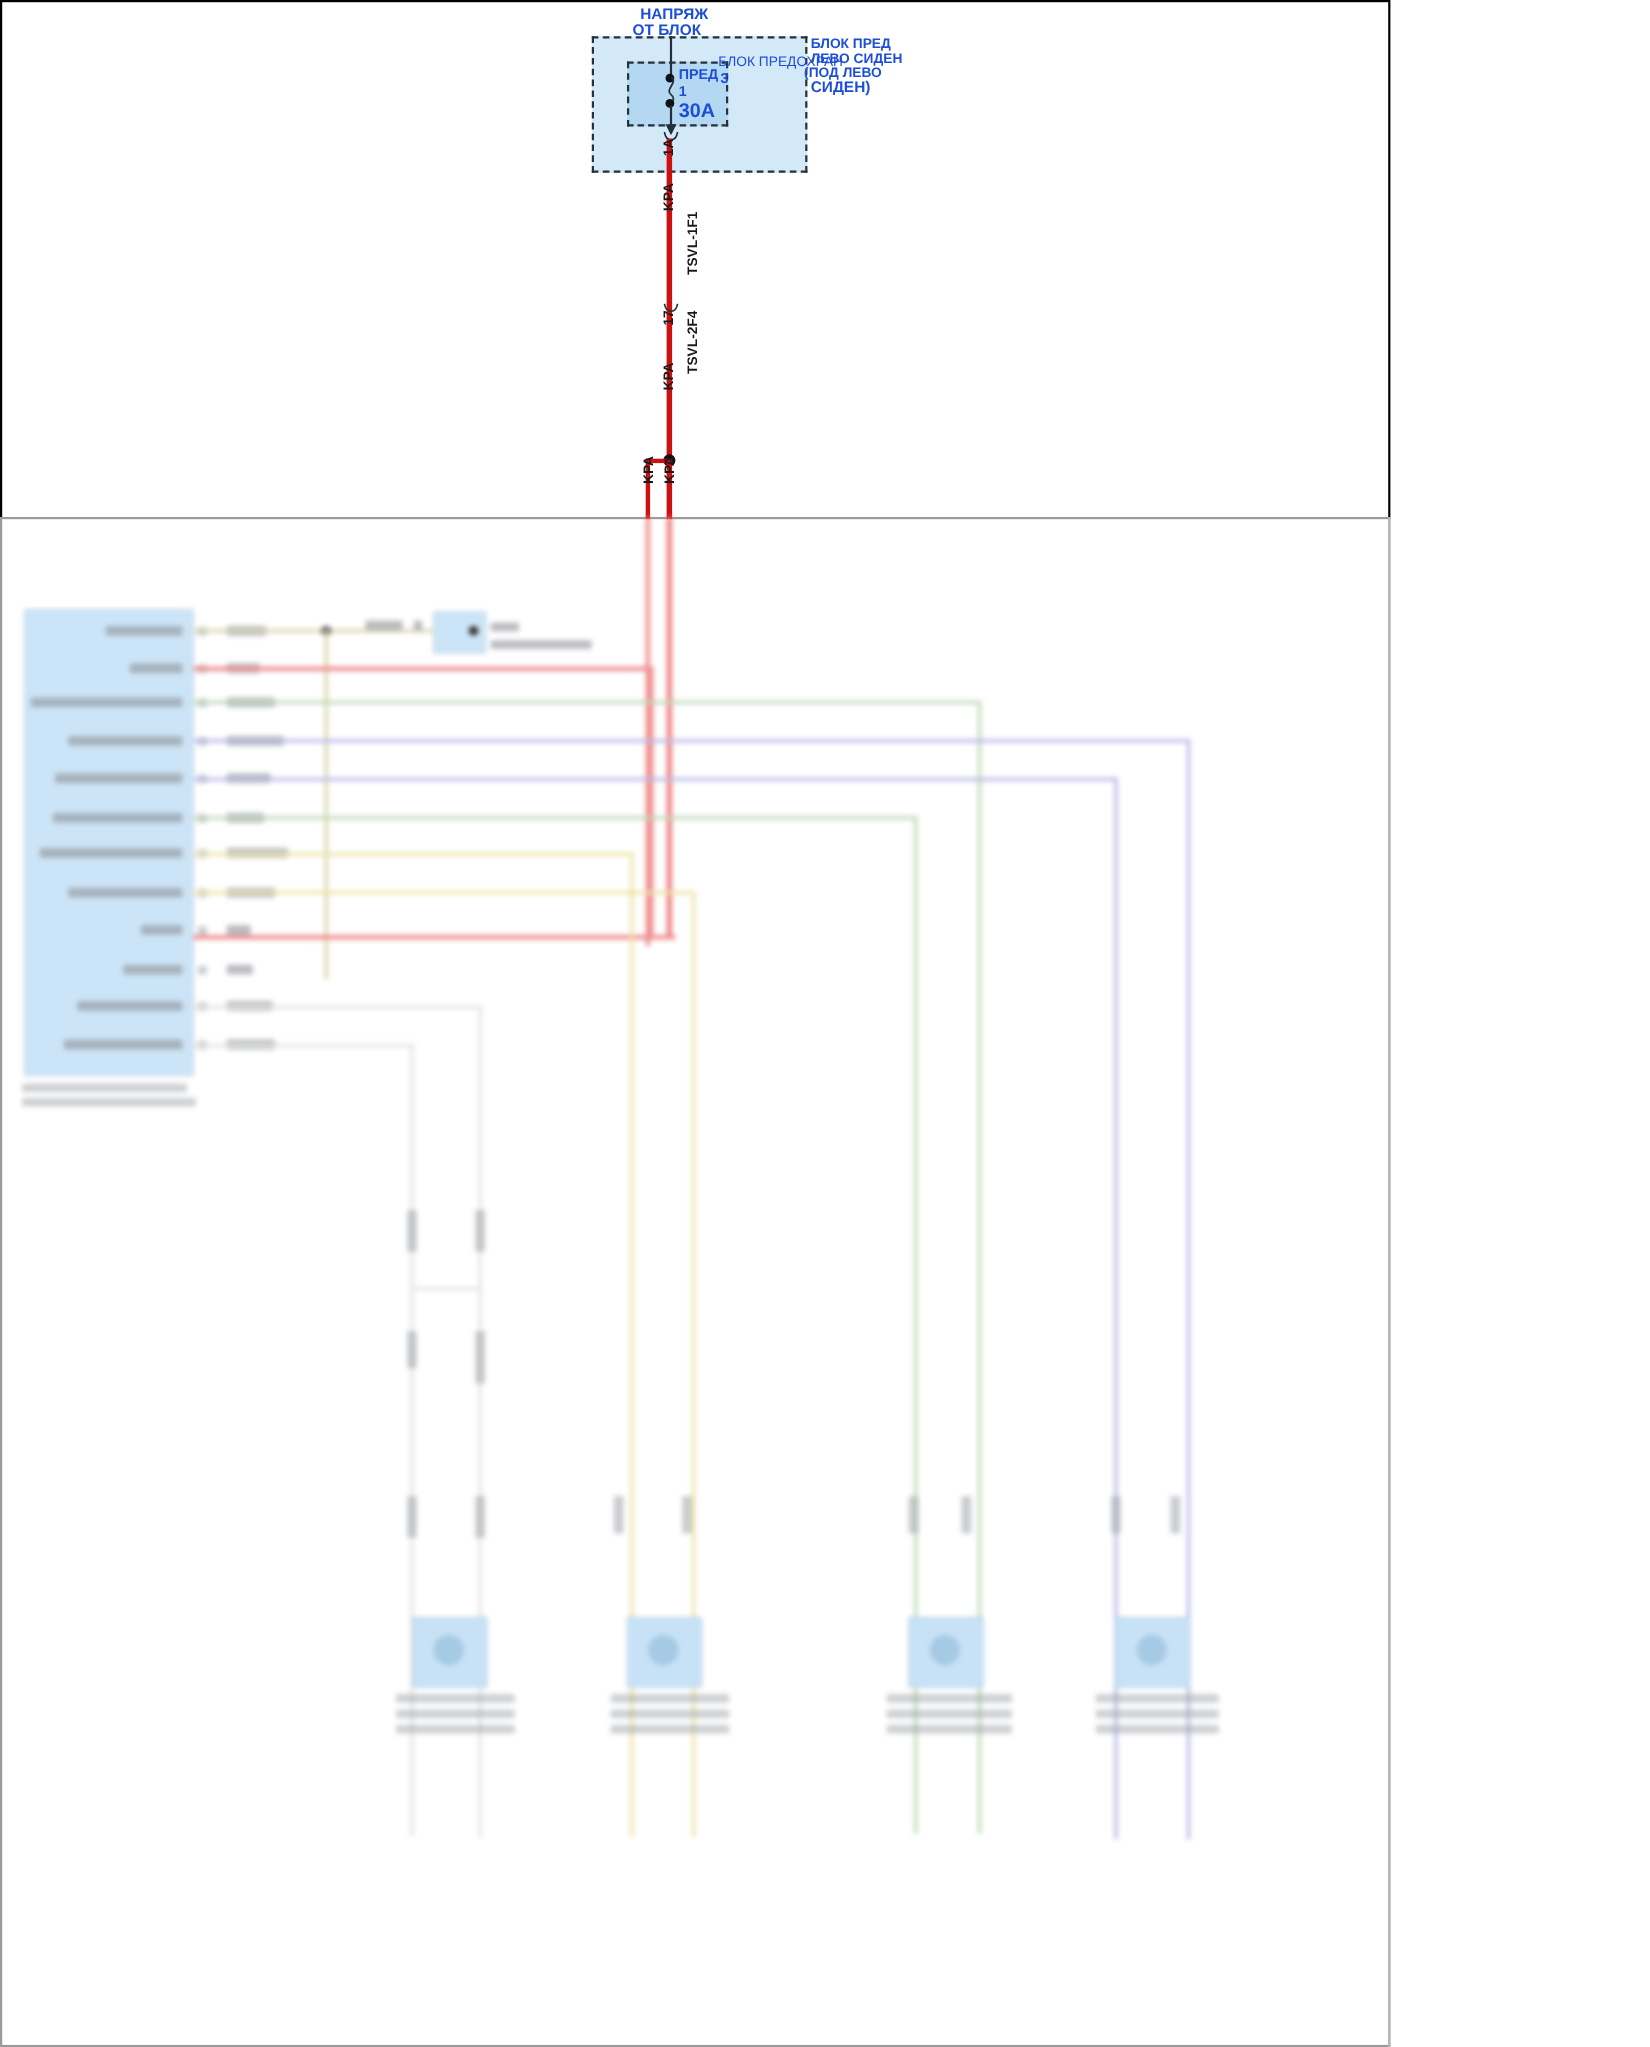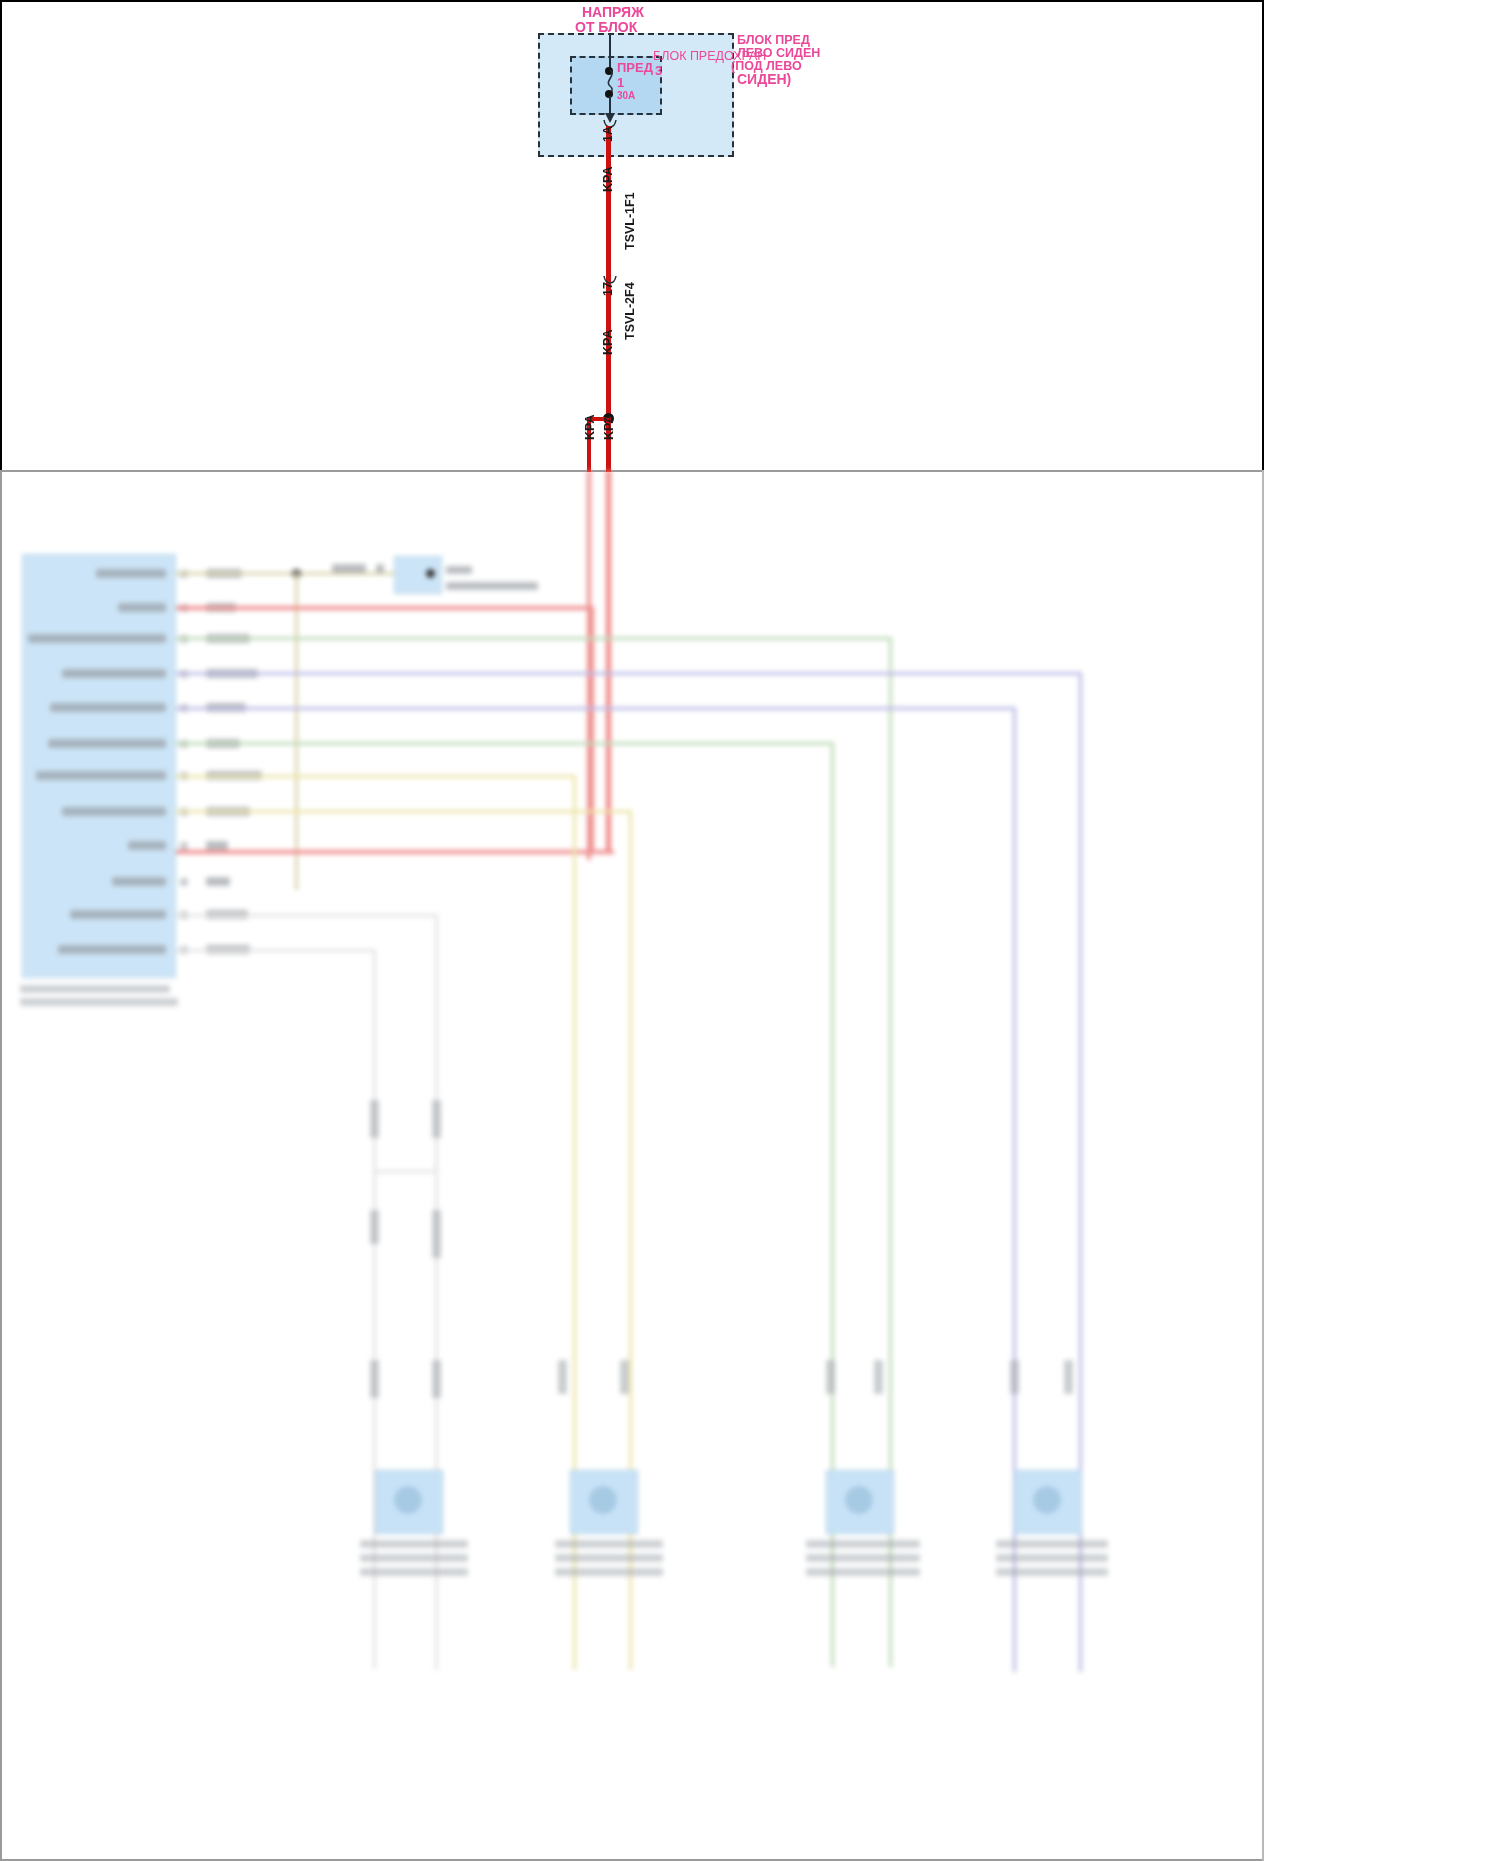--- a/index.html
+++ b/index.html
@@ -6,21 +6,21 @@
   body{font-family:"Liberation Sans",sans-serif;}
   #page{position:relative;width:1500px;height:1861px;background:#ffffff;overflow:hidden;}
 
   
   .frame-top{position:absolute;left:0;top:0;width:1264px;height:472px;border:2px solid #000;box-sizing:border-box;background:#fff;}
   .frame-bot{position:absolute;left:0;top:470px;width:1264px;height:1391px;border:2px solid #9a9a9a;box-sizing:border-box;background:#fff;}
   .right-pad{position:absolute;left:1264px;top:0;width:236px;height:1861px;background:#ffffff;}
   .right-rule{position:absolute;left:1262px;top:470px;width:2px;height:1391px;background:#b9b9b9;}
 
   
-  .lbl{position:absolute;color:#ec4899;white-space:pre;line-height:1.12;}
+  .lbl{position:absolute;color:#1d4ed8;white-space:pre;line-height:1.12;}
   .vlbl{position:absolute;color:#1a1a1a;white-space:nowrap;transform-origin:0 0;transform:rotate(-90deg);}
   .wire{position:absolute;background:#cc1111;}
   .thin{position:absolute;background:#22303c;}
   .dot{position:absolute;border-radius:50%;background:#111;}
   .dash-box{position:absolute;border:2px dashed #27313a;box-sizing:border-box;background:rgba(186,220,243,.62);}
   .dash-box2{position:absolute;border:2px dashed #27313a;box-sizing:border-box;background:rgba(166,208,240,.70);}
 
   
   .blurwrap{position:absolute;left:0;top:470px;width:1262px;height:1389px;overflow:hidden;
             filter:blur(2.6px);opacity:.97;}
@@ -52,21 +52,21 @@
   <div class="thin" style="left:609px;top:33px;width:2px;height:38px;"></div>
   <div class="dot" style="left:605px;top:67px;width:8px;height:8px;"></div>
 
   <svg style="position:absolute;left:601px;top:70px;width:20px;height:26px;" viewBox="0 0 20 26">
     <path d="M9 0 C 16 5, 3 11, 9 16 C 14 20, 9 23, 9 26" fill="none" stroke="#22303c" stroke-width="1.6"></path>
   </svg>
   <div class="dot" style="left:605px;top:90px;width:8px;height:8px;"></div>
 
   <div class="lbl" style="left:617px;top:61px;font-size:13px;font-weight:bold;">ПРЕД</div>
   <div class="lbl" style="left:617px;top:76px;font-size:13px;font-weight:bold;">1</div>
-  <div class="lbl" style="left:617px;top:90px;font-size:10px;font-weight:bold;">30A</div>
+  <div class="lbl" style="left:617px;top:90px;font-size:18px;font-weight:bold;">30A</div>
 
   <div class="lbl" style="left:653px;top:49px;font-size:12.5px;font-weight:normal;">БЛОК ПРЕДОХРАН</div>
   <div class="lbl" style="left:655px;top:64px;font-size:13px;font-weight:bold;">3</div>
 
   <div class="lbl" style="left:737px;top:33px;font-size:12.5px;font-weight:bold;">БЛОК ПРЕД</div>
   <div class="lbl" style="left:737px;top:46px;font-size:12.5px;font-weight:bold;">ЛЕВО СИДЕН</div>
   <div class="lbl" style="left:731px;top:59px;font-size:12.5px;font-weight:bold;">(ПОД ЛЕВО</div>
   <div class="lbl" style="left:737px;top:72px;font-size:14px;font-weight:bold;">СИДЕН)</div>
 
   <div class="thin" style="left:609px;top:96px;width:2px;height:22px;"></div>

